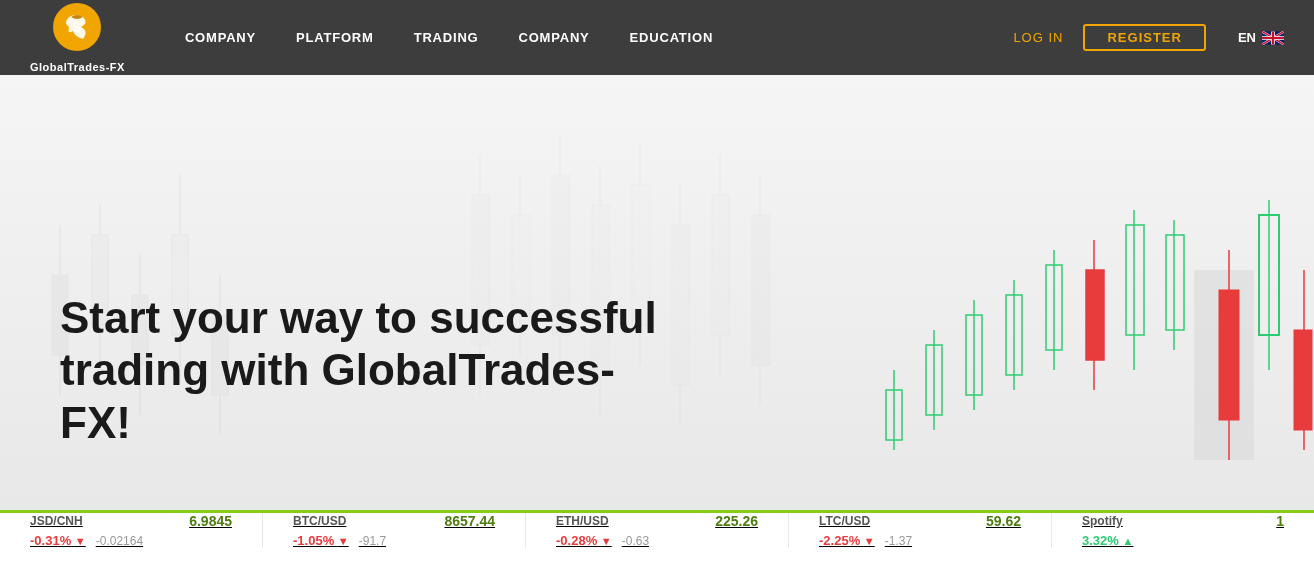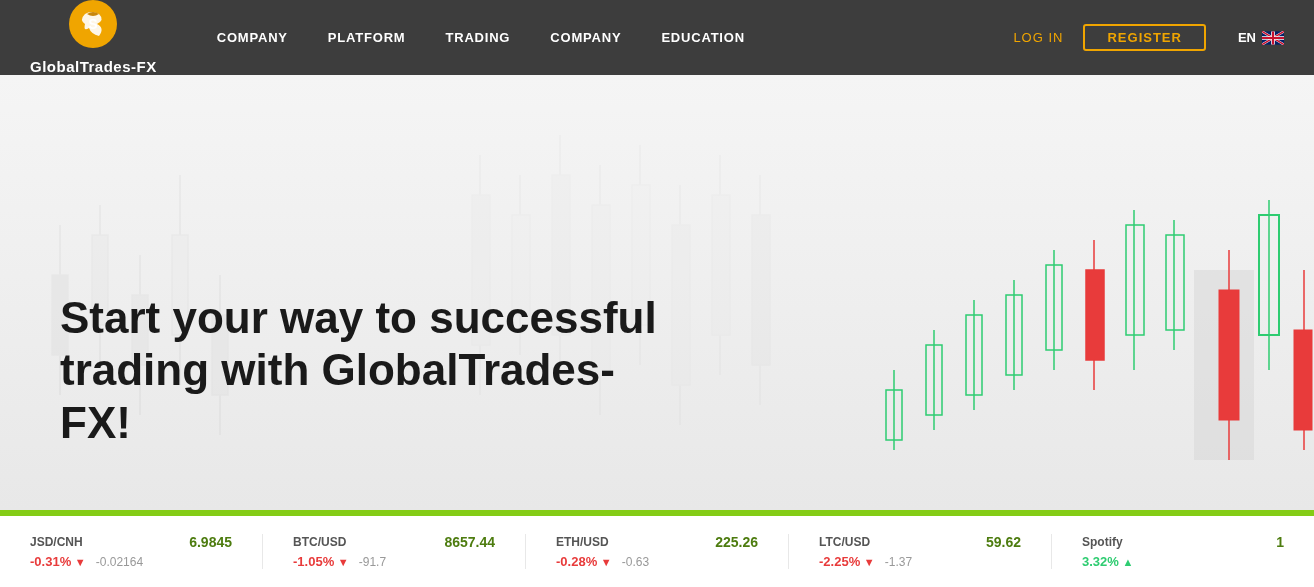--- a/index.html
+++ b/index.html
@@ -21,21 +21,21 @@
       align-items: center;
       margin-right: 60px;
       cursor: pointer;
     }
     .logo-icon {
       width: 48px;
       height: 48px;
     }
     .logo-text {
       color: #fff;
-      font-size: 15px;
+      font-size: 11px;
       font-weight: bold;
       letter-spacing: 0.5px;
       margin-top: 10px;
     }
     .nav-links {
       display: flex;
       gap: 40px;
       flex: 1;
     }
     .nav-link {
@@ -120,26 +120,27 @@
       position: absolute;
       right: 0;
       bottom: 40px;
       width: 450px;
       height: 280px;
     }
 
     
     .ticker-bar {
       background: #fff;
-      border-top: 6px solid #84cc16;
+      border-top: 3px solid #84cc16;
       height: 77px;
       display: flex;
-      align-items: center;
+      align-items: flex-start;
       padding: 0;
       overflow: hidden;
+      text-decoration: underline;
     }
     .ticker-item {
       display: flex;
       flex-direction: column;
       padding: 0 30px;
       border-right: 1px solid #e8e8e8;
       min-width: 170px;
       flex: 1;
     }
     .ticker-item:last-child { border-right: none; }

